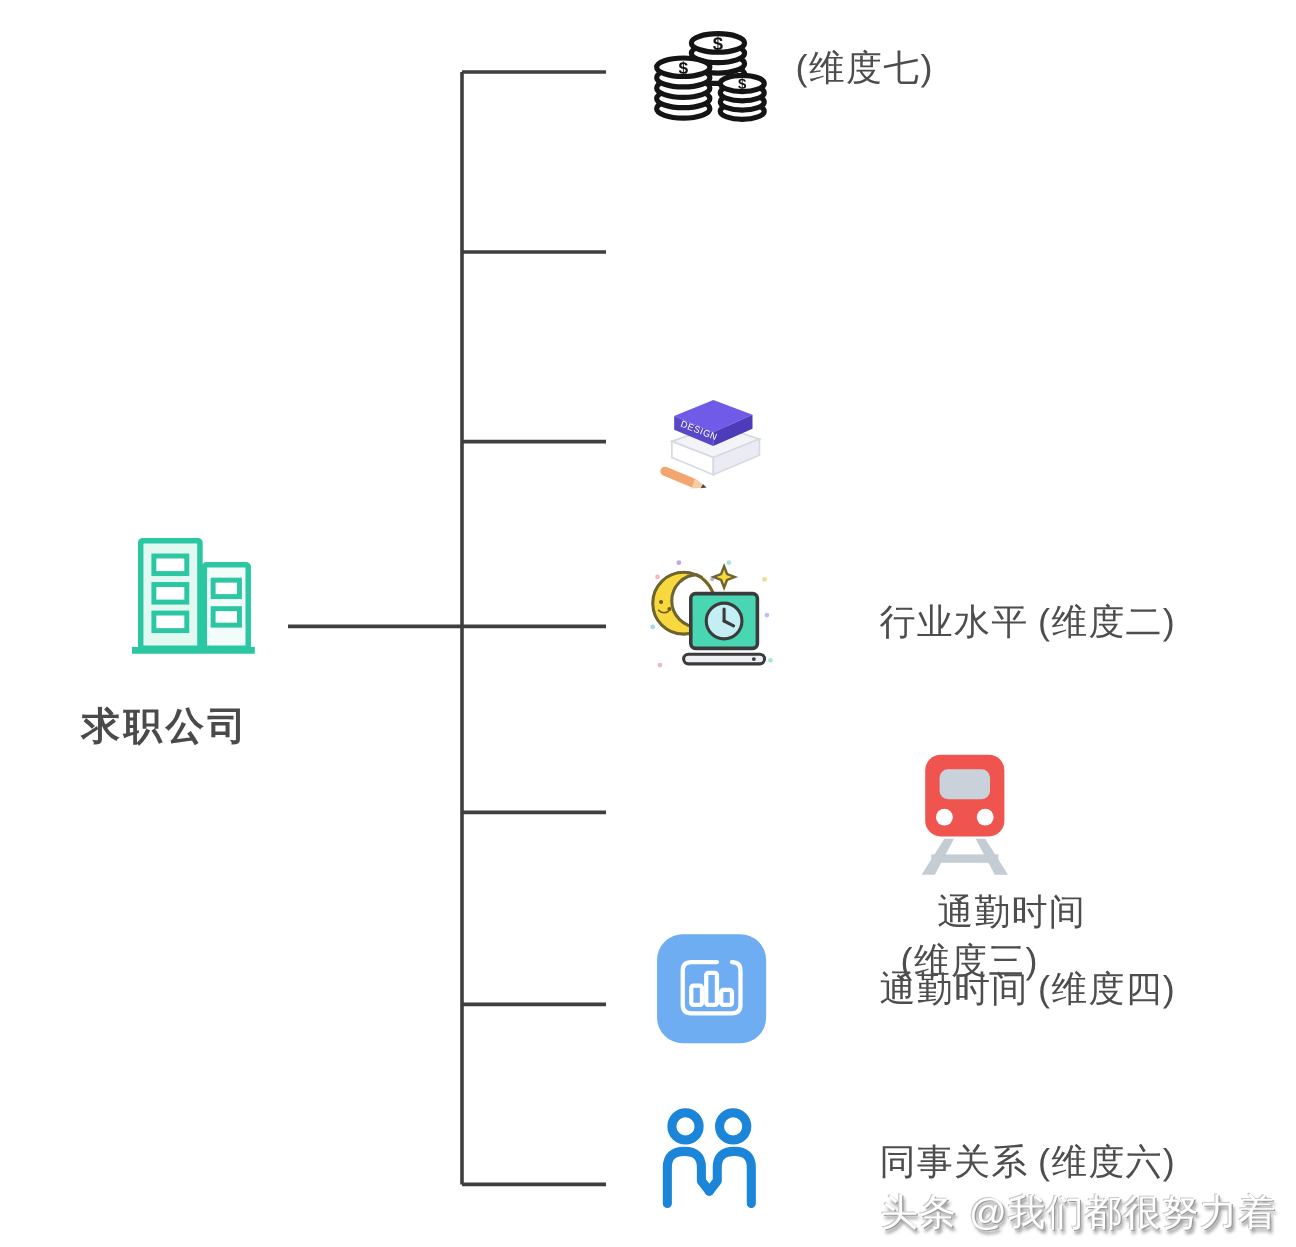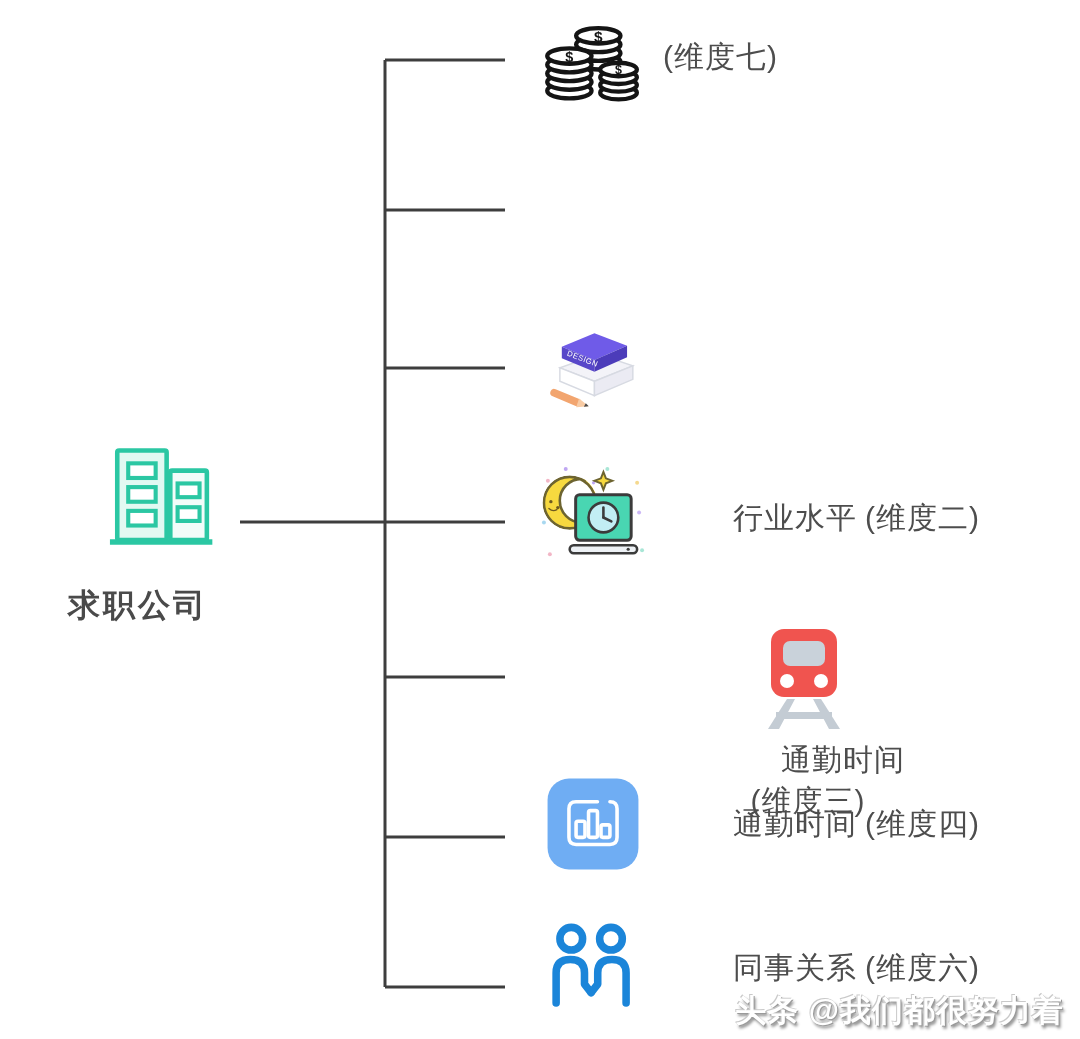--- a/index.html
+++ b/index.html
@@ -37,21 +37,21 @@
     margin-left:8px;
     font-size:30px;color:#4d4d4d;letter-spacing:1px;white-space:nowrap;
   }
   #root-node{position:absolute;left:88px;top:438px;z-index:1;}
   #root-label{
     position:absolute;left:68px;top:584px;z-index:1;
     font-size:32px;font-weight:600;color:#4a4a4a;letter-spacing:3px;white-space:nowrap;
   }
   #watermark{
     position:absolute;top:990px;right:16px;z-index:2;
-    font-size:31px;font-weight:bold;letter-spacing:1px;white-space:nowrap;
+    font-size:31px;font-weight:normal;letter-spacing:1px;white-space:nowrap;
     color:#ffffff;
     text-shadow:-1px -1px 0 #c9c9c9, 1px 1px 0 #9a9a9a, 2px 3px 3px #8a8a8a;
   }
   svg{display:block;}
   .dollar{font-family:"Liberation Sans","DejaVu Sans",sans-serif;font-weight:bold;}
 </style>
 </head>
 <body>
 
 <div id="stage">

